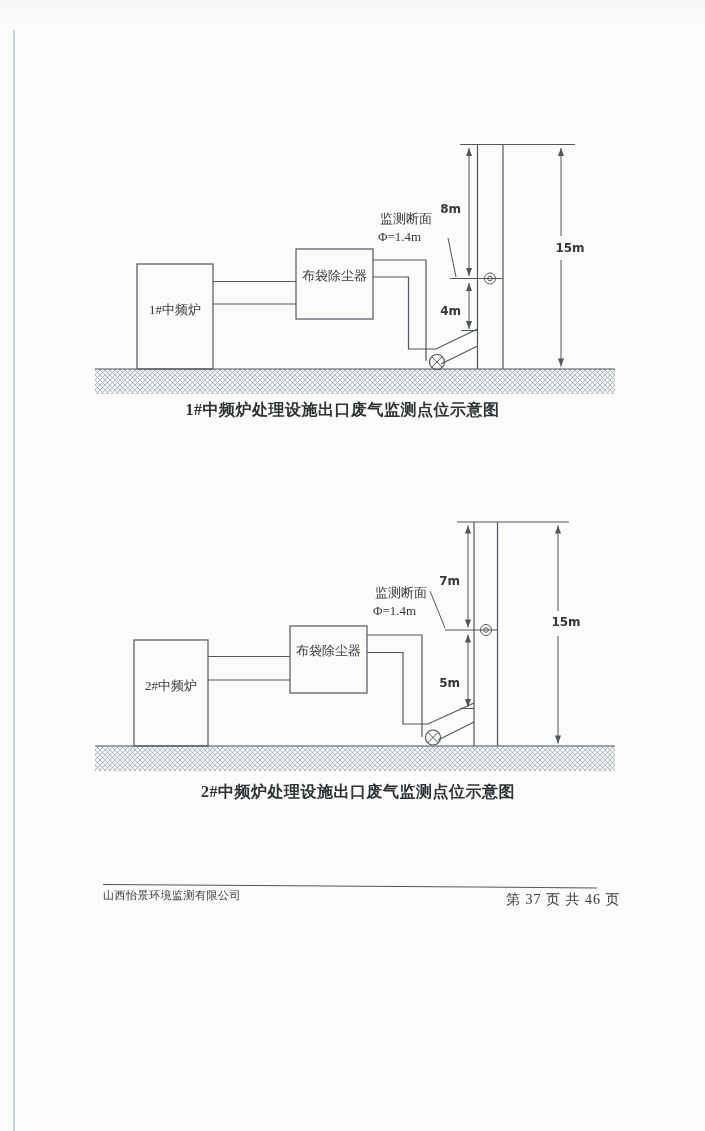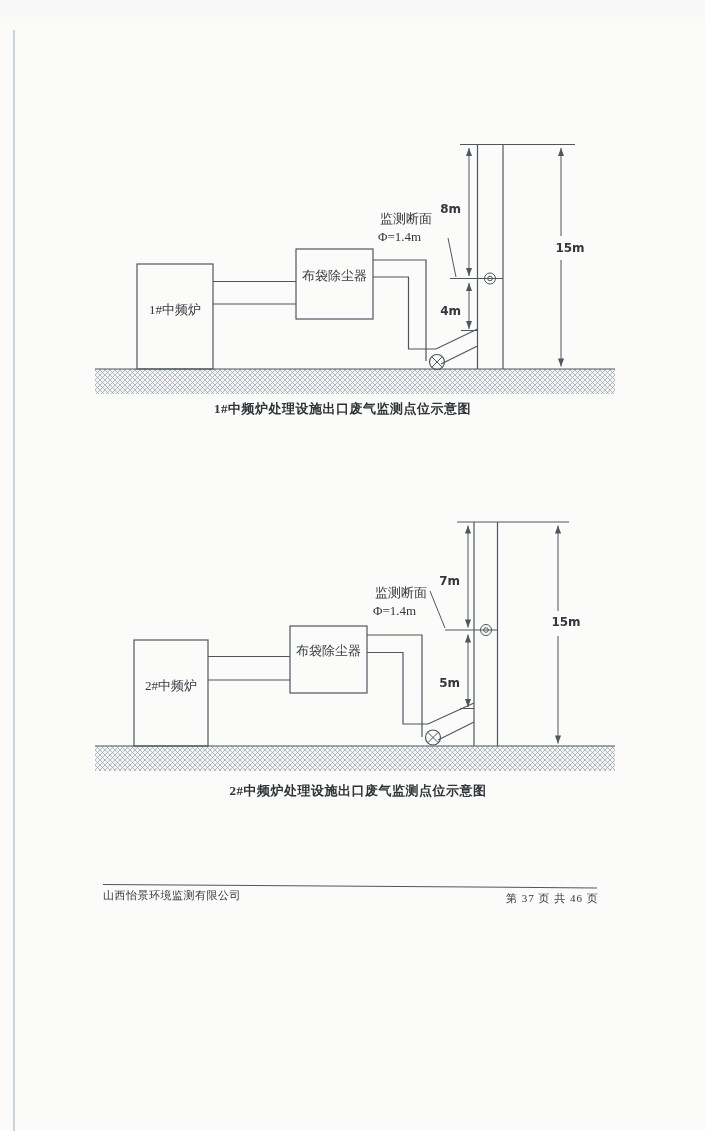--- a/index.html
+++ b/index.html
@@ -22,36 +22,36 @@
   svg{position:absolute;overflow:visible;}
   .diag1{left:90px;top:130px;}
   .diag2{left:90px;top:510px;}
   .ln{stroke:var(--c-line,#4e575f);stroke-width:1.2;fill:none;}
   .dimln{stroke:var(--c-line,#4e575f);stroke-width:1;fill:none;}
   .ah{fill:var(--c-line,#4e575f);stroke:none;}
   .cjk{font-family:"Liberation Serif","DejaVu Serif",serif;font-size:13px;fill:var(--c-text,#33383e);}
   .dim{font-family:"DejaVu Sans","Liberation Sans",sans-serif;font-size:12px;font-weight:600;fill:var(--c-text,#33383e);}
   .caption{
     position:absolute;left:0;right:20px;text-align:center;
-    font-size:13px;font-weight:bold;color:var(--c-caption,#2e3338);
+    font-size:16px;font-weight:bold;color:var(--c-caption,#2e3338);
     letter-spacing:.5px;
   }
   .caption1{top:400px;}
   .caption2{top:782px;padding-left:31px;}
   .footer-line{
     position:absolute;left:103px;top:884px;width:494px;height:1px;
     background:var(--c-line,#4e575f);transform:rotate(.4deg);transform-origin:left center;
   }
   .footer-left{
     position:absolute;left:103px;top:888px;font-size:11px;color:var(--c-text,#33383e);
     letter-spacing:.5px;
     font-family:Liberation Serif, serif;
   }
   .footer-right{
-    position:absolute;left:506px;top:891px;font-size:11px;color:var(--c-text,#33383e);
+    position:absolute;left:506px;top:891px;font-size:14px;color:var(--c-text,#33383e);
     letter-spacing:1px;
   }
 </style>
 </head>
 <body>
 
 <div class="page">
   <div class="scan-top"></div>
   <div class="scan-edge"></div>
 

